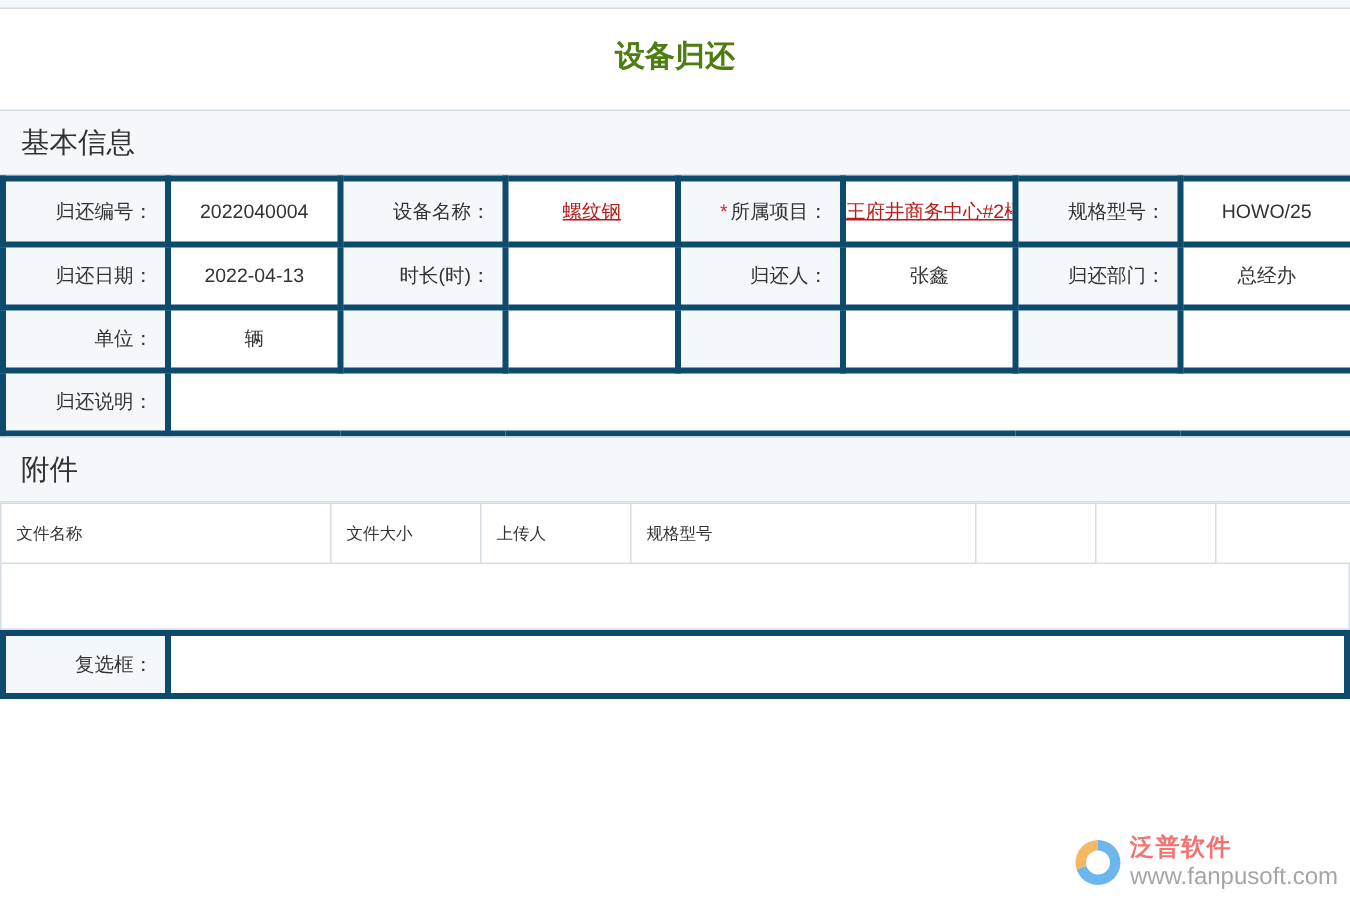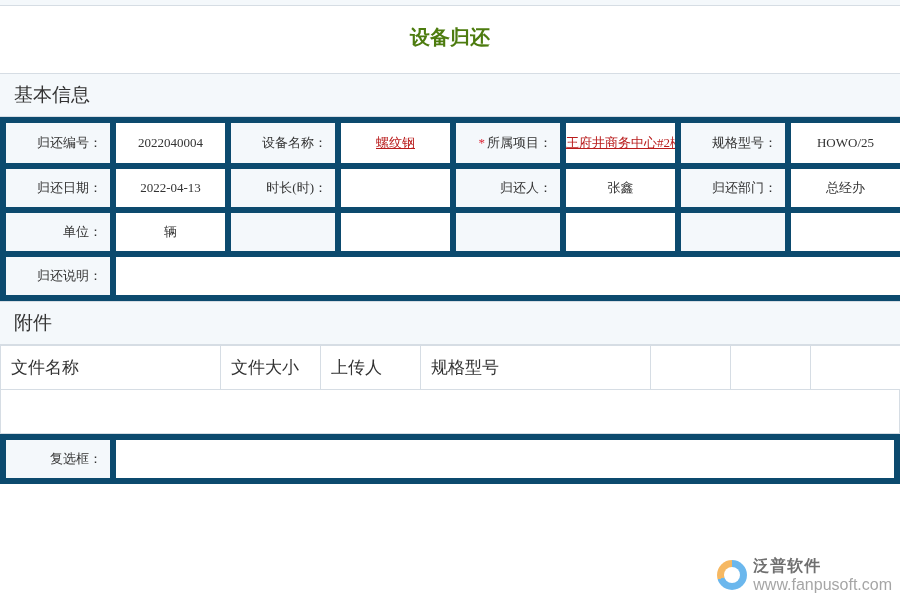--- a/index.html
+++ b/index.html
@@ -32,28 +32,27 @@
     padding: 8px 14px;
     font-size: 19px;
     color: #333;
   }
   table.form-table {
     width: 100%;
     border-collapse: collapse;
     table-layout: fixed;
   }
   table.form-table td {
-    border: 6px solid #0c4a6e;
+    border: 4px solid #0c4a6e;
     padding: 10px 0;
     vertical-align: middle;
     height: 40px;
     background: #fff;
     overflow: hidden;
     white-space: nowrap;
-    font-family: Liberation Serif, serif;
   }
   table.form-table td.label {
     background: #f4f8fb;
     text-align: right;
     color: #333;
     width: 110px;
     padding-right: 8px;
   }
   table.form-table td.value {
     text-align: center;
@@ -72,21 +71,21 @@
   .attach-table {
     width: 100%;
     border-collapse: collapse;
     table-layout: fixed;
   }
   .attach-table th, .attach-table td {
     border: 1px solid #d6dde4;
     padding: 10px 10px;
     text-align: left;
     font-weight: normal;
-    font-size: 17px;
+    font-size: 11px;
     background: #fff;
     height: 40px;
   }
   .gap {
     height: 44px;
     border-left: 1px solid #d6dde4;
     border-right: 1px solid #d6dde4;
     border-bottom: 1px solid #d6dde4;
     background: #fff;
   }
@@ -108,21 +107,21 @@
     position: relative;
   }
   .watermark .logo::after {
     content: "";
     position: absolute;
     inset: 7px;
     background: #fff;
     border-radius: 50%;
   }
   .watermark .txt { display: flex; flex-direction: column; line-height: 1.2; }
-  .watermark .cn { color: #404040; font-weight: bold; font-size: 16px; letter-spacing: 1px; }
+  .watermark .cn { color: #ef4444; font-weight: bold; font-size: 16px; letter-spacing: 1px; }
   .watermark .en { color: #888; font-size: 16px; }
 </style>
 </head>
 <body>
 
 <div class="top-bar"></div>
 
 <div class="title">设备归还</div>
 
 <div class="section-header">基本信息</div>

